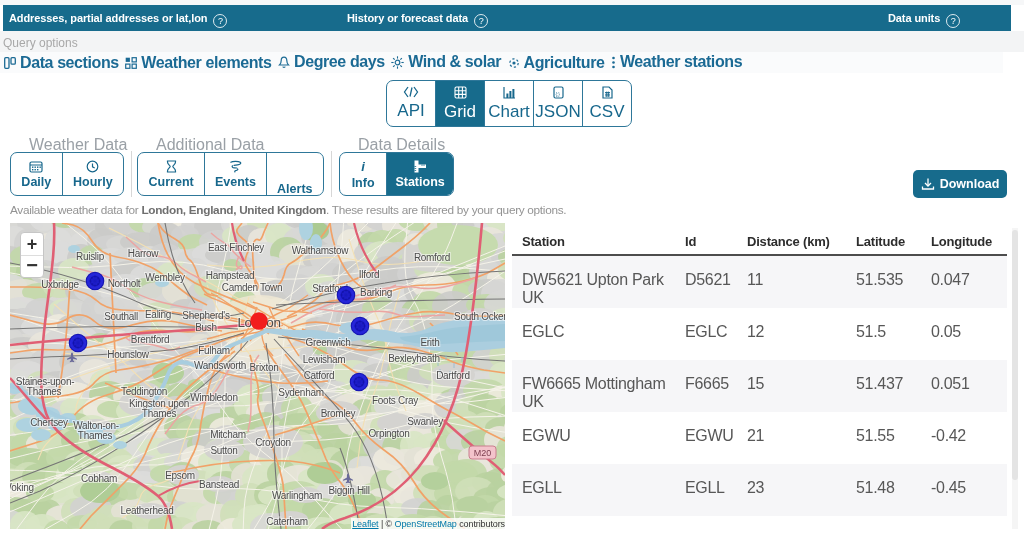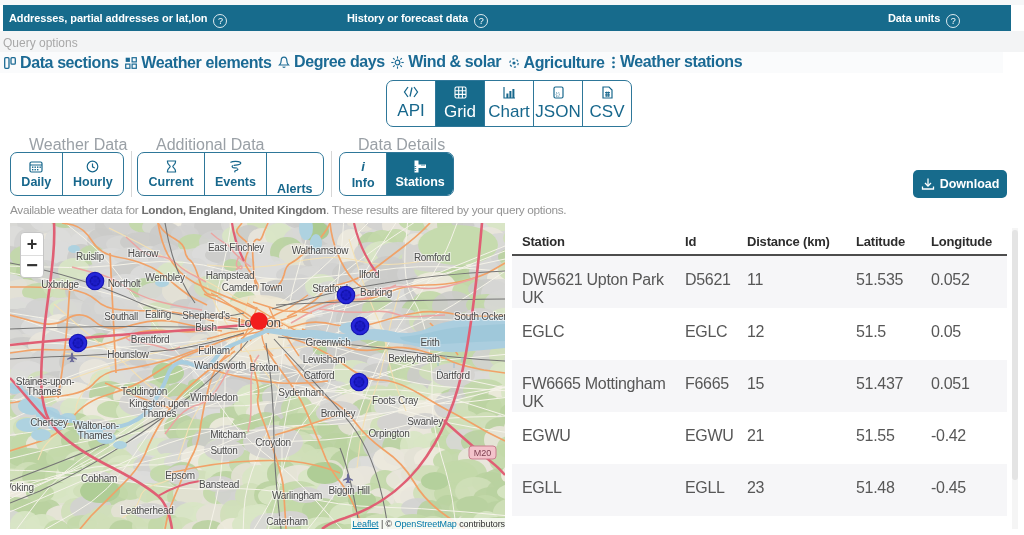--- a/index.html
+++ b/index.html
@@ -1188,21 +1188,21 @@
           <th style="width:76px;">Longitude</th>
         </tr>
     <tr>
           <td colspan="5" style="padding:0;height:2px;background:#4d4d4d;"></td>
         </tr>
     <tr class="g">
           <td>DW5621 Upton Park UK</td>
           <td>D5621</td>
           <td>11</td>
           <td>51.535</td>
-          <td>0.052</td>
+          <td>0.047</td>
         </tr>
     <tr>
           <td>EGLC</td>
           <td>EGLC</td>
           <td>12</td>
           <td>51.5</td>
           <td>0.05</td>
         </tr>
     <tr class="g">
           <td>FW6665 Mottingham UK</td>

